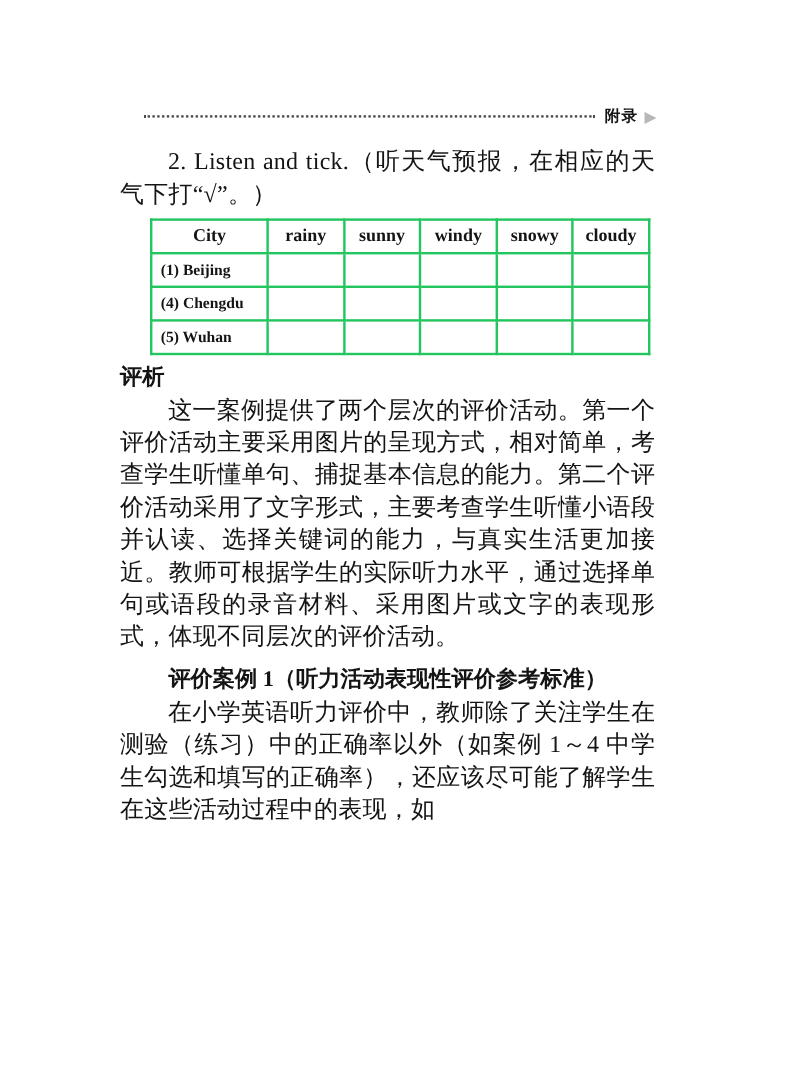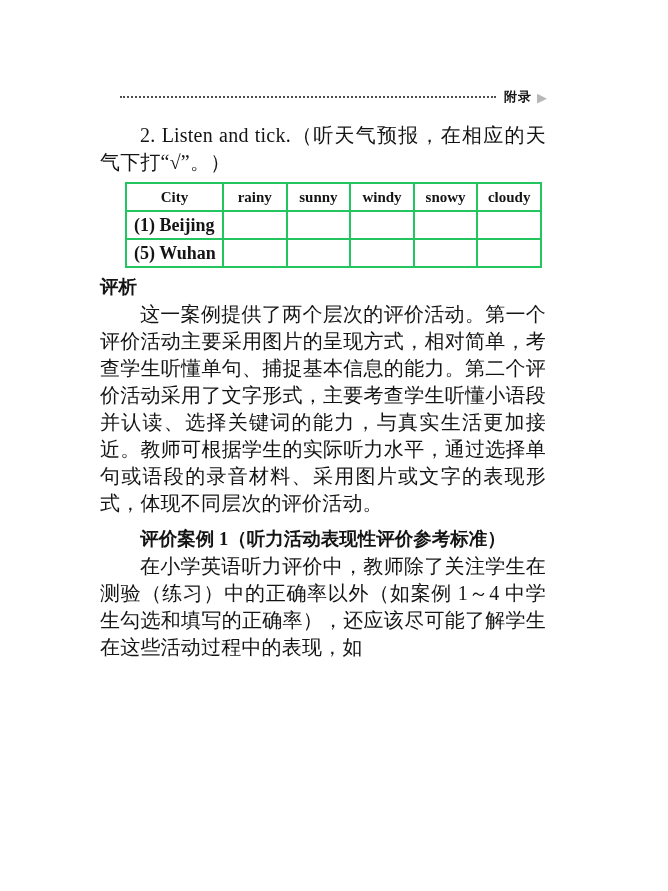--- a/index.html
+++ b/index.html
@@ -76,21 +76,21 @@
     height: 26px;
     padding: 0;
     background: #ffffff;
   }
   table.weather th {
     font-size: 15px;
     font-weight: bold;
     text-align: center;
   }
   table.weather td.city {
-    font-size: 18px;
+    font-size: 13px;
     font-weight: bold;
     text-align: left;
     padding-left: 7px;
     white-space: nowrap;
   }
 
   .section-label {
     margin: 6px 0 0 0;
     font-size: 18.5px;
     line-height: 27px;
@@ -152,20 +152,28 @@
       <tbody>
         <tr>
           <td class="city">(1) Beijing</td>
           <td></td>
           <td></td>
           <td></td>
           <td></td>
           <td></td>
         </tr>
         <tr>
+          <td class="city">(4) Chengdu</td>
+          <td></td>
+          <td></td>
+          <td></td>
+          <td></td>
+          <td></td>
+        </tr>
+        <tr>
           <td class="city">(5) Wuhan</td>
           <td></td>
           <td></td>
           <td></td>
           <td></td>
           <td></td>
         </tr>
       </tbody>
     </table>
 

